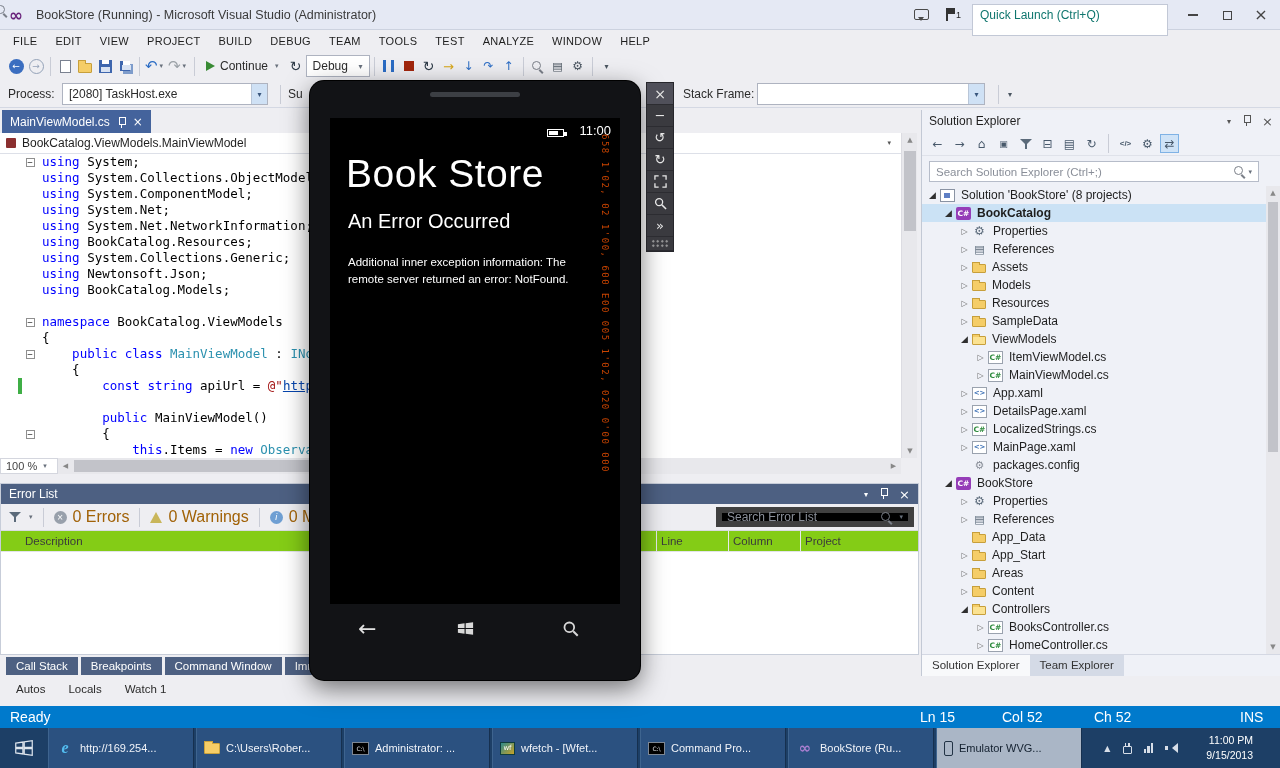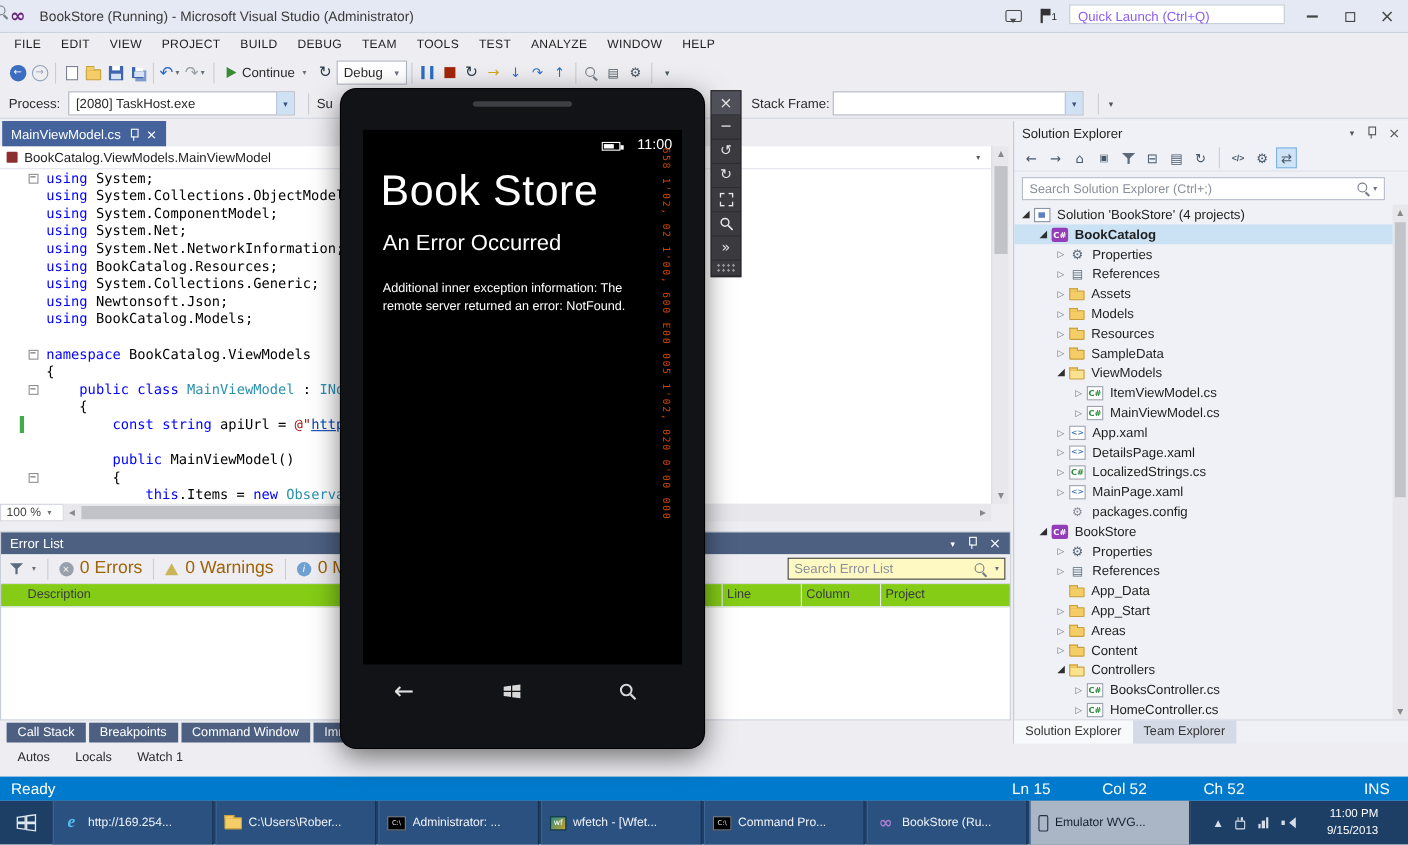--- a/index.html
+++ b/index.html
@@ -12,21 +12,21 @@
 
 #titlebar{left:0;top:0;width:1280px;height:30px;background:#e5e9f4;border-bottom:1px solid #ccd2df}
 .vs-logo{left:9px;top:5px;font-size:17px;font-weight:bold;color:#68217a;line-height:20px}
 .title-text{left:36px;top:0;line-height:30px;font-size:12.5px;color:#3a3a3a;white-space:nowrap}
 .feedback-icon{left:914px;top:9px;width:15px;height:11px;border:1px solid #4a4a4a;border-radius:2px}
 .feedback-icon::after{content:'';position:absolute;left:3px;bottom:-5px;border:3px solid transparent;border-top:4px solid #4a4a4a}
 .flag-wrap{left:944px;top:7px;width:18px;height:16px}
 .flag-pole{position:absolute;left:2px;top:1px;width:1.5px;height:13px;background:#333}
 .flag-cloth{position:absolute;left:3px;top:1px;width:8px;height:6px;background:#333}
 .flag-count{position:absolute;left:12px;top:3px;font-size:9px;color:#222}
-.quick-launch{left:972px;top:4px;width:196px;height:18px;background:#fff;border:1px solid #c2c8d6;color:#8b5cf6;font-size:12px;line-height:20px;padding:0 22px 0 7px;white-space:nowrap}
+.quick-launch{left:972px;top:4px;width:196px;height:32px;background:#fff;border:1px solid #c2c8d6;color:#0f766e;font-size:12px;line-height:20px;padding:0 22px 0 7px;white-space:nowrap}
 .ql-mag{right:5px;top:4px}
 .win-btn{top:0;width:30px;height:30px;display:flex;align-items:center;justify-content:center;color:#444}
 .min-glyph{width:10px;height:2px;background:#444}
 .max-glyph{width:9px;height:9px;border:1.5px solid #444}
 .close-glyph{font-size:16px;line-height:1}
 
 
 #menubar{left:0;top:30px;width:1280px;height:22px;display:flex;align-items:center;padding-left:4px}
 .menu-item{padding:0 9px;line-height:22px;font-size:11px;letter-spacing:.3px;color:#1e1e1e}
 
@@ -92,21 +92,21 @@
 .hdr-pin::before{content:'';position:absolute;left:1px;top:0;width:5px;height:6px;border:1px solid #fff}
 .hdr-pin::after{content:'';position:absolute;left:3px;top:7px;width:1px;height:4px;background:#fff}
 #error-toolbar{position:absolute;left:0;top:20px;width:100%;height:27px;background:#eeeef2;display:flex;align-items:center;padding:0 8px;gap:6px;border-bottom:1px solid #d8dae2}
 .funnel{position:relative;width:12px;height:12px}
 .funnel::before{content:'';position:absolute;left:0;top:1px;border-left:6px solid transparent;border-right:6px solid transparent;border-top:6px solid #5b6a7a}
 .funnel::after{content:'';position:absolute;left:5px;top:6px;width:2px;height:5px;background:#5b6a7a}
 .err-ico{width:13px;height:13px;border-radius:50%;background:#98a0ab;color:#fff;font-size:8px;display:inline-flex;align-items:center;justify-content:center}
 .warn-ico{width:0;height:0;border-left:6.5px solid transparent;border-right:6.5px solid transparent;border-bottom:11px solid #c9b65a;position:relative}
 .info-ico{width:13px;height:13px;border-radius:50%;background:#6f9fd3;color:#fff;font-size:9px;font-style:italic;display:inline-flex;align-items:center;justify-content:center}
 .cnt-lbl{color:#a16207;font-size:16px}
-#error-search{position:absolute;right:4px;top:3px;width:198px;height:20px;background:#fef9c3;border:1px solid #404040;display:flex;align-items:center;padding:0 5px;color:#8a8f99;font-size:12px;gap:4px}
+#error-search{position:absolute;right:4px;top:3px;width:198px;height:20px;background:#000000;border:6px solid #404040;display:flex;align-items:center;padding:0 5px;color:#8a8f99;font-size:12px;gap:4px}
 #error-cols{position:absolute;left:0;top:47px;width:100%;height:21px;background:#84cc16;border-bottom:1px solid #e2e4ea}
 .ecol{position:absolute;top:0;line-height:21px;font-size:11.5px;color:#3b3b3b;padding-left:4px;border-left:1px solid #e7e9ee}
 .ecol-0{left:20px;border-left:none}.ecol-1{left:655px}.ecol-2{left:727px}.ecol-3{left:799px}
 
 
 #bottom-tool-tabs{left:6px;top:657px;display:flex;gap:3px}
 .btab{background:#4d6082;color:#fff;font-size:11.5px;padding:3px 10px}
 #watch-tabs{left:6px;top:680px;display:flex;gap:3px}
 .wtab{color:#2b2b2b;font-size:11.5px;padding:3px 10px}
 
@@ -550,21 +550,21 @@
     </div>
     <div id="se-search">
       <span>Search Solution Explorer (Ctrl+;)</span>
       <span class="mag"></span>
       <span class="dd glyph">▾</span>
     </div>
     <div id="sol-tree">
         <div class="tree-row" style="padding-left: 4px;">
           <span class="arrow exp">◢</span>
           <span class="tico ic-solution"></span>
-          <span class="tlabel">Solution 'BookStore' (4 projects)</span>
+          <span class="tlabel">Solution 'BookStore' (8 projects)</span>
         </div>
         <div class="tree-row sel" style="padding-left: 20px;">
           <span class="arrow exp">◢</span>
           <span class="tico ic-csharp-project">C#</span>
           <span class="tlabel bold">BookCatalog</span>
         </div>
         <div class="tree-row" style="padding-left: 36px;">
           <span class="arrow">▷</span>
           <span class="tico ic-properties">⚙</span>
           <span class="tlabel">Properties</span>

